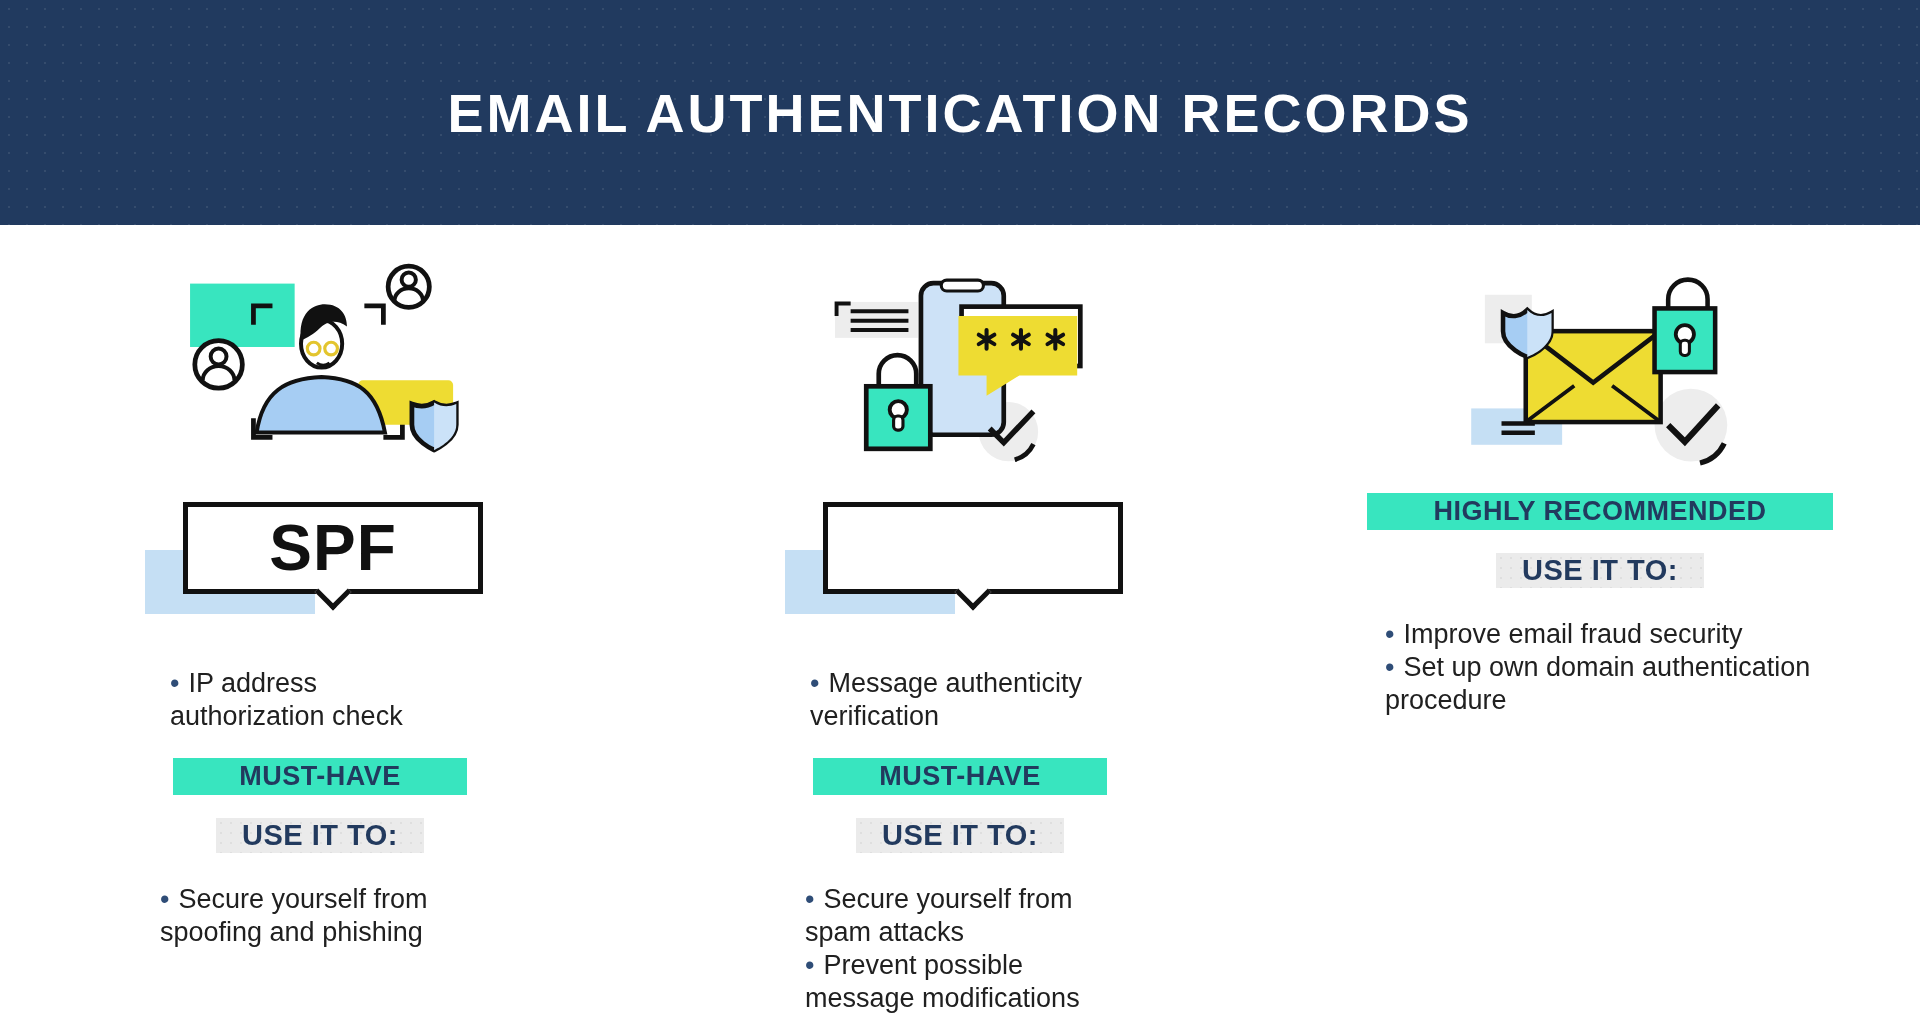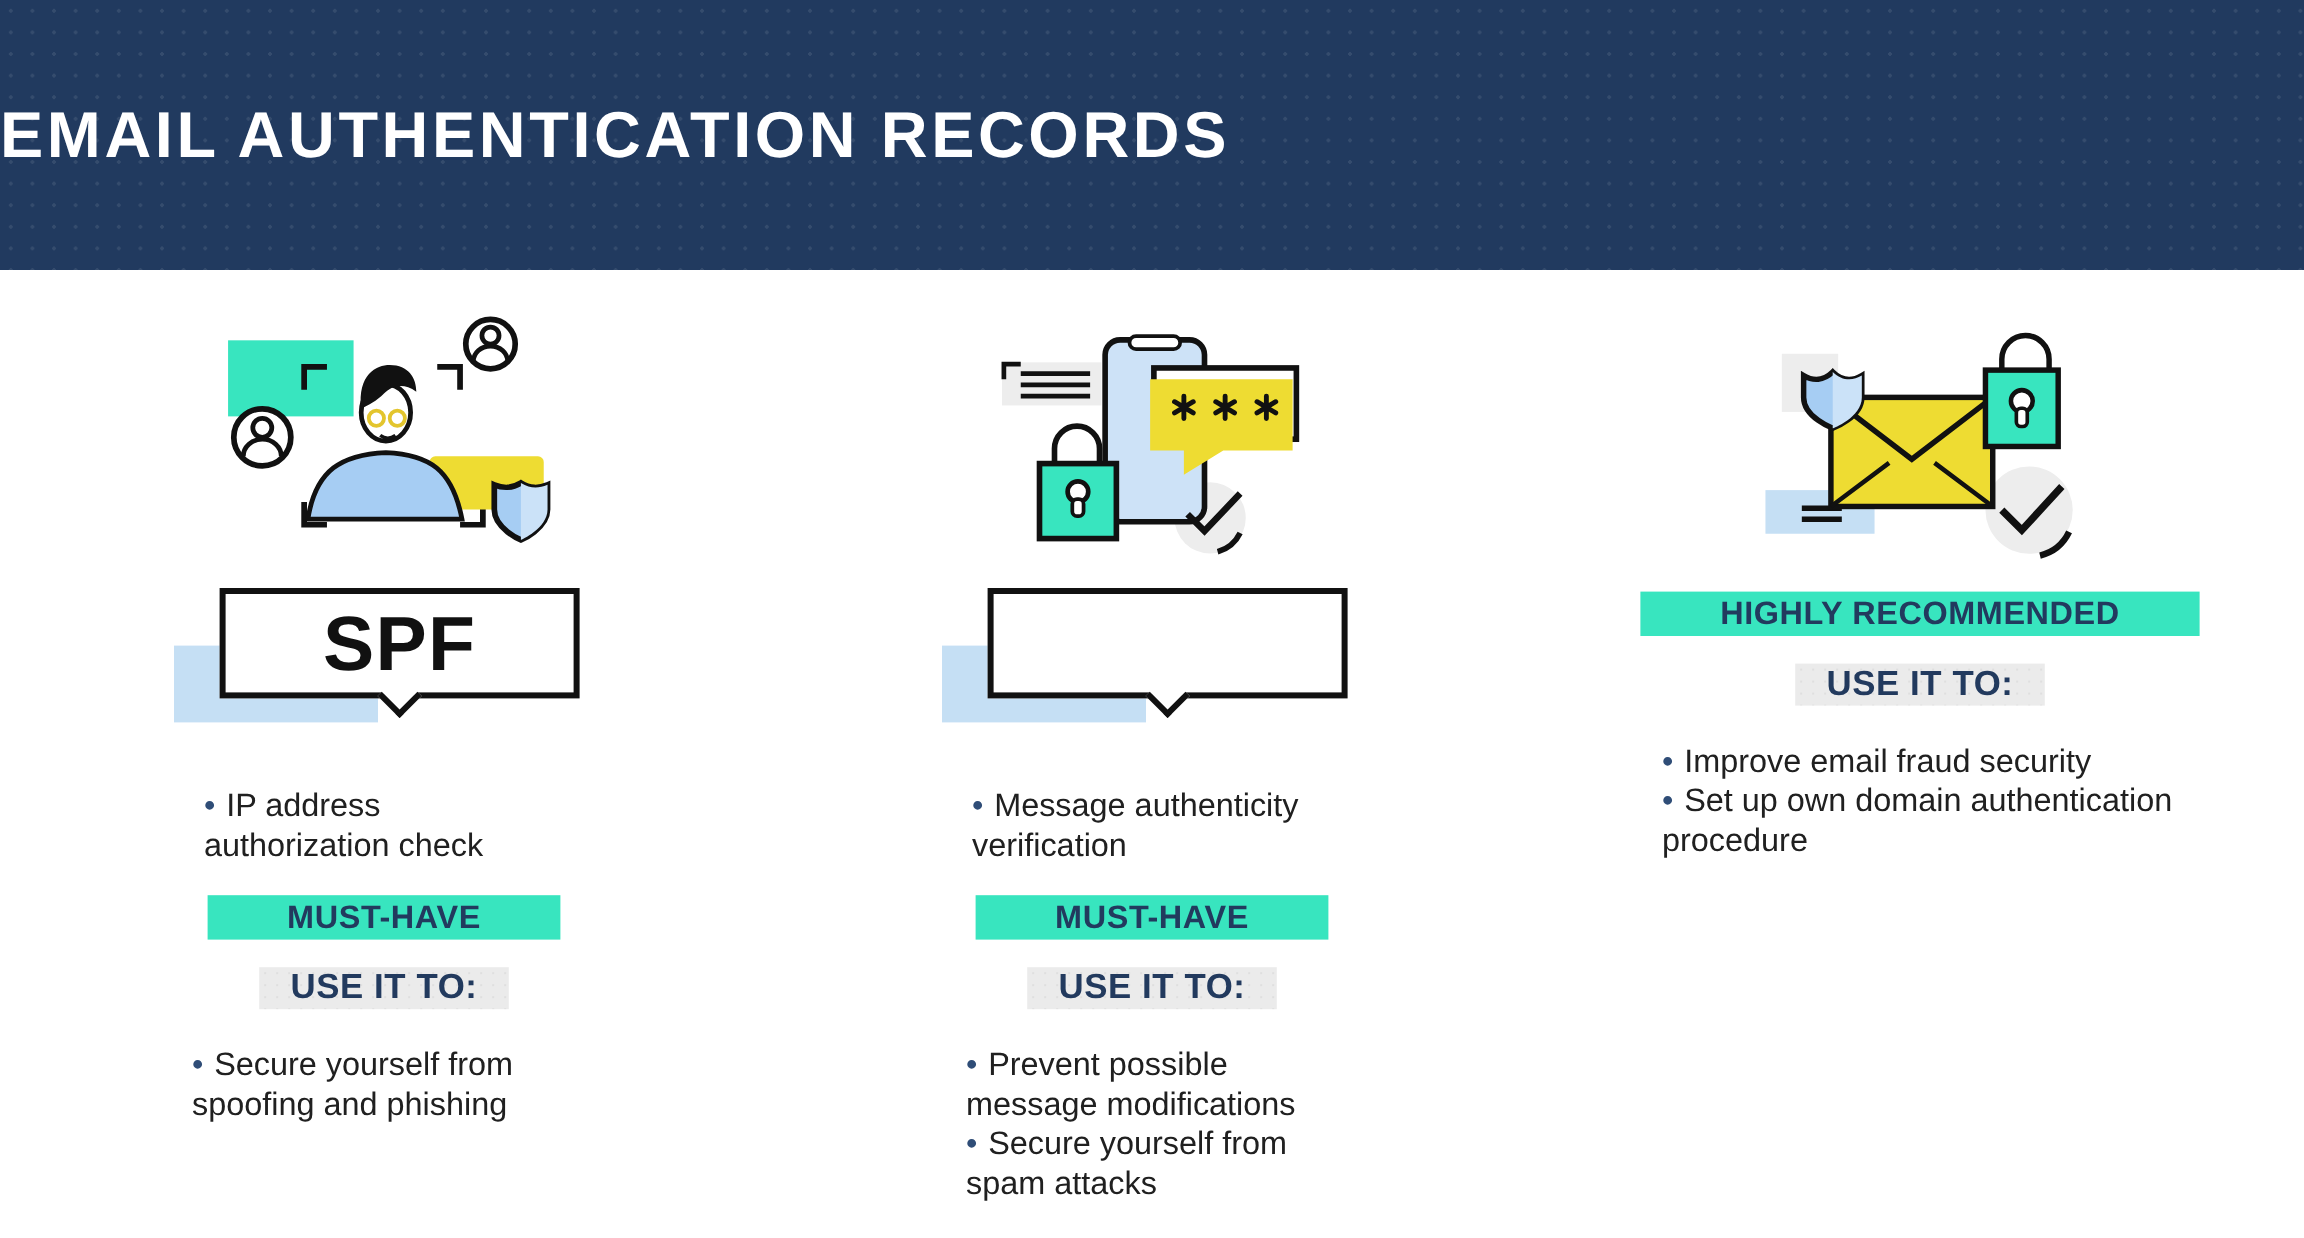--- a/index.html
+++ b/index.html
@@ -9,35 +9,35 @@
     background:#ffffff;
     overflow:hidden;
     color:#1e1e1e;
   }
   
   .header {
     height:225px;
     background-color:#213a5f;
     background-image: radial-gradient(rgba(255,255,255,0.09) 1.4px, transparent 1.5px);
     background-size:18px 18px;
-    display:flex; align-items:center; justify-content:flex-start;
+    display:flex; align-items:center; justify-content:center;
   }
   .header h1 {
     color:#ffffff;
     font-size:54px;
     font-weight:bold;
     letter-spacing:3px;
     white-space:nowrap;
   }
   
   .columns { display:flex; }
   .column { width:640px; display:flex; flex-direction:column; align-items:center; }
   .illo { margin-top:38px; height:205px; display:flex; align-items:center; justify-content:center; }
   
-  .title-wrap { position:relative; margin-top:22px; width:274px; height:92px; }
+  .title-wrap { position:relative; margin-top:34px; width:274px; height:92px; }
   .accent {
     position:absolute; left:-38px; top:48px;
     width:170px; height:64px;
     background:#c5dff4;
   }
   .title-box {
     position:absolute; left:0; top:0;
     width:300px; height:92px;
     background:#ffffff;
     border:5px solid #111111;
@@ -199,22 +199,22 @@
       </div>
 
       <ul class="bullets desc">
         <li><span class="dot">•</span><span>Message authenticity verification</span></li>
       </ul>
 
       <div class="badge">MUST-HAVE</div>
       <div class="use-label">USE IT TO:</div>
 
       <ul class="bullets use">
+        <li><span class="dot">•</span><span>Secure yourself from spam attacks</span></li>
         <li><span class="dot">•</span><span>Prevent possible message modifications</span></li>
-        <li><span class="dot">•</span><span>Secure yourself from spam attacks</span></li>
       </ul>
     </section>
 
     <section class="column col-dmarc">
       <div class="illo">
         <svg viewBox="15 5 180 132" width="300" height="200">
           <rect x="20" y="99" width="60" height="24" fill="#c5dff4"></rect>
           <path d="M40,109 H62 M40,115 H62" stroke="#111111" stroke-width="3"></path>
           <rect x="29" y="24" width="31" height="32" fill="#ededed"></rect>
           <circle cx="165" cy="110" r="24" fill="#ededed"></circle>

